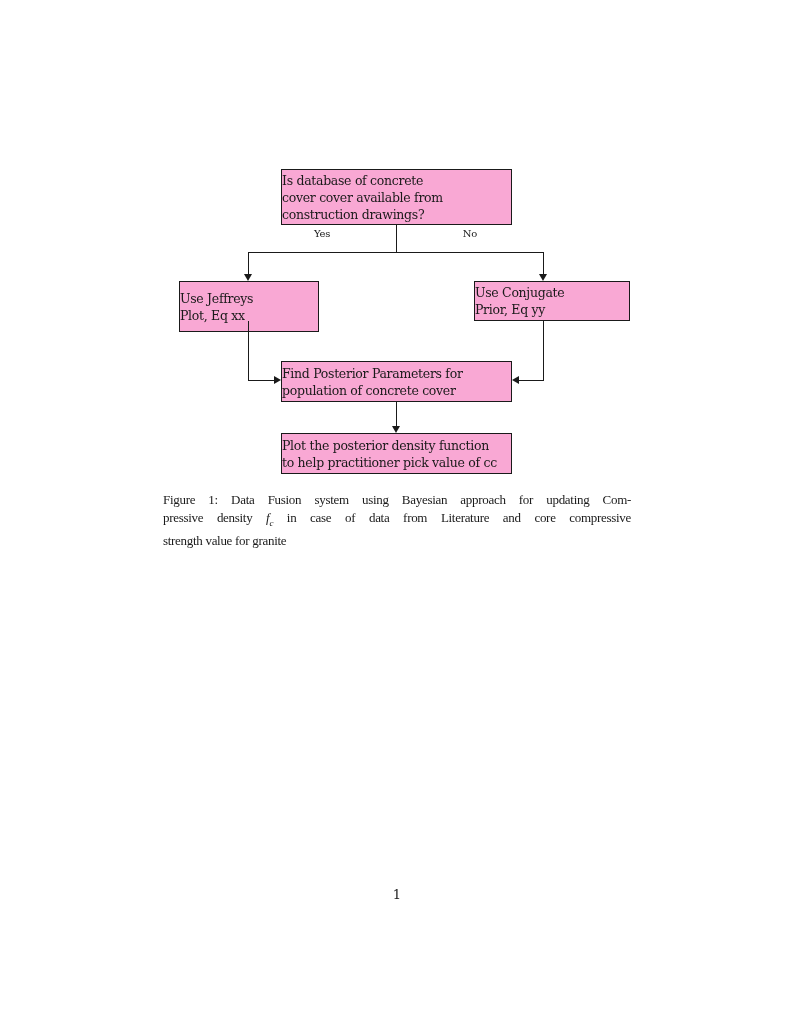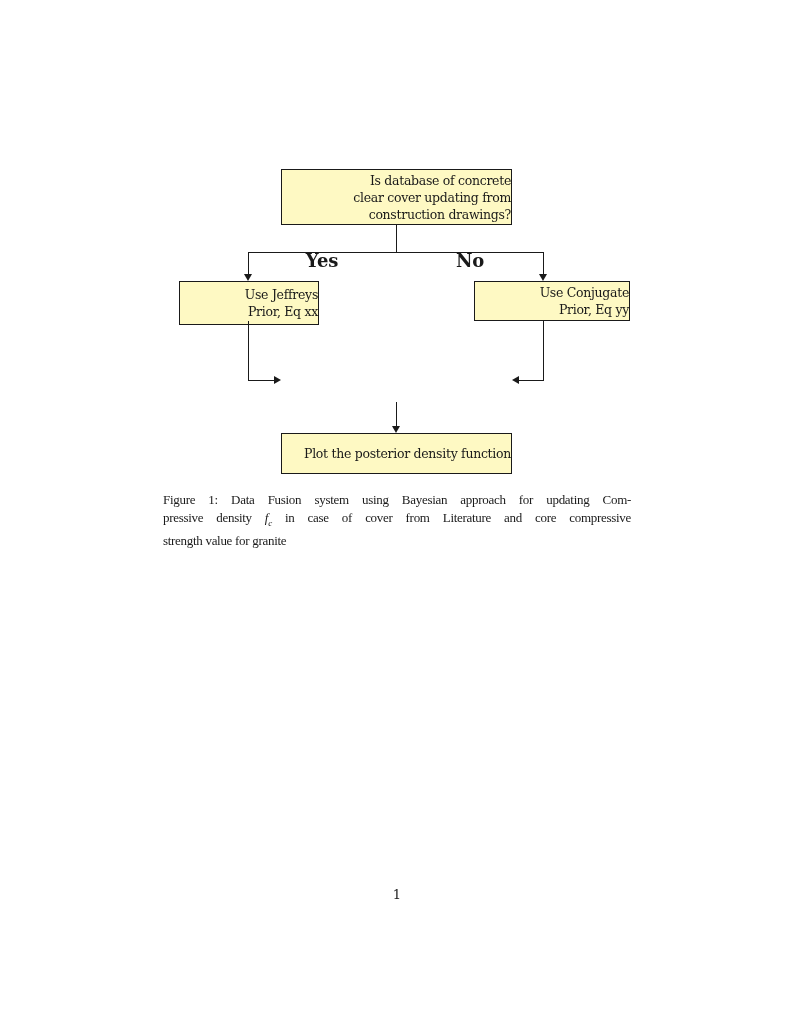--- a/index.html
+++ b/index.html
@@ -11,33 +11,33 @@
     background: #ffffff;
     font-family: "DejaVu Serif", "Liberation Serif", serif;
     color: #1a1a1a;
     overflow: hidden;
   }
   
   .fc-box {
     position: absolute;
     box-sizing: border-box;
     border: 1px solid #1a1a1a;
-    background: #fef9c3;
+    background: #f9a8d4;
     display: flex;
     flex-direction: column;
     justify-content: center;
-    align-items: flex-end;
+    align-items: flex-start;
     font-size: 12.5px;
     letter-spacing: -0.3px;
     line-height: 17px;
     text-align: center;
   }
   .fc-box .bline { white-space: nowrap; }
   #decision-box  { left: 281px; top: 169px; width: 231px; height: 56px; }
-  #jeffreys-box  { left: 179px; top: 281px; width: 140px; height: 44px; }
+  #jeffreys-box  { left: 179px; top: 281px; width: 140px; height: 51px; }
   #conjugate-box { left: 474px; top: 281px; width: 156px; height: 40px; }
   #posterior-box { left: 281px; top: 361px; width: 231px; height: 41px; }
   #plot-box      { left: 281px; top: 433px; width: 231px; height: 41px; }
   
   .hline, .vline { position: absolute; background: #1a1a1a; }
   .vline { width: 1px; }
   .hline { height: 1px; }
   #stem-line          { left: 396px; top: 225px; height: 27px; }
   #branch-line        { left: 248px; top: 252px; width: 296px; }
   #left-branch-vline  { left: 248px; top: 252px; height: 23px; }
@@ -53,26 +53,25 @@
   .arr-right { border-top: 4px solid transparent; border-bottom: 4px solid transparent; border-left: 7px solid #1a1a1a; }
   .arr-left  { border-top: 4px solid transparent; border-bottom: 4px solid transparent; border-right: 7px solid #1a1a1a; }
   #arrow-left-branch  { left: 244px; top: 274px; }
   #arrow-right-branch { left: 539px; top: 274px; }
   #arrow-into-mid-l   { left: 274px; top: 376px; }
   #arrow-into-mid-r   { left: 512px; top: 376px; }
   #arrow-mid-stem     { left: 392px; top: 426px; }
   
   .branch-label {
     position: absolute;
-    top: 250px;
+    top: 228px;
     transform: translateX(-50%);
-    font-size: 18px;
+    font-size: 10px;
     letter-spacing: -0.2px;
     white-space: nowrap;
-    font-weight: bold;
   }
   #yes-label { left: 322px; }
   #no-label  { left: 470px; }
   
   #figure-caption {
     position: absolute;
     left: 163px;
     top: 491px;
     width: 468px;
     font-size: 13px;
@@ -93,59 +92,64 @@
     font-size: 13px;
   }
 </style>
 </head>
 <body>
 
 <div class="page">
 
   <div class="fc-box" id="decision-box">
     <div class="bline">Is database of concrete</div>
-    <div class="bline">clear cover updating from</div>
+    <div class="bline">cover cover available from</div>
     <div class="bline">construction drawings?</div>
   </div>
 
   <div class="vline" id="stem-line"></div>
   <div class="hline" id="branch-line"></div>
   <div class="vline" id="left-branch-vline"></div>
   <div class="vline" id="right-branch-vline"></div>
   <div class="arr arr-down" id="arrow-left-branch"></div>
   <div class="arr arr-down" id="arrow-right-branch"></div>
 
   <div class="branch-label" id="yes-label">Yes</div>
   <div class="branch-label" id="no-label">No</div>
 
   <div class="fc-box" id="jeffreys-box">
     <div class="bline">Use Jeffreys</div>
-    <div class="bline">Prior, Eq xx</div>
+    <div class="bline">Plot, Eq xx</div>
   </div>
   <div class="fc-box" id="conjugate-box">
     <div class="bline">Use Conjugate</div>
     <div class="bline">Prior, Eq yy</div>
   </div>
 
   <div class="vline" id="left-conn-vline"></div>
   <div class="hline" id="left-conn-hline"></div>
   <div class="arr arr-right" id="arrow-into-mid-l"></div>
   <div class="vline" id="right-conn-vline"></div>
   <div class="hline" id="right-conn-hline"></div>
   <div class="arr arr-left" id="arrow-into-mid-r"></div>
 
+  <div class="fc-box" id="posterior-box">
+    <div class="bline">Find Posterior Parameters for</div>
+    <div class="bline">population of concrete cover</div>
+  </div>
 
   <div class="vline" id="mid-stem-line"></div>
   <div class="arr arr-down" id="arrow-mid-stem"></div>
 
   <div class="fc-box" id="plot-box">
     <div class="bline">Plot the posterior density function</div>
+    <div class="bline">to help practitioner pick value of cc</div>
   </div>
 
   <div id="figure-caption">
     <div class="cap-line cap-just">Figure 1: Data Fusion system using Bayesian approach for updating Com-</div>
-    <div class="cap-line cap-just"><span>pressive density</span> <i><span>f</span><sub>c</sub></i> <span>in case of cover from Literature and core compressive</span></div>
+    <div class="cap-line cap-just"><span>pressive density</span> <i><span>f</span><sub>c</sub></i> <span>in case of data from Literature and core compressive</span></div>
     <div class="cap-line">strength value for granite</div>
   </div>
 
   <div id="page-number">1</div>
 
 </div>
 
 </body></html>

